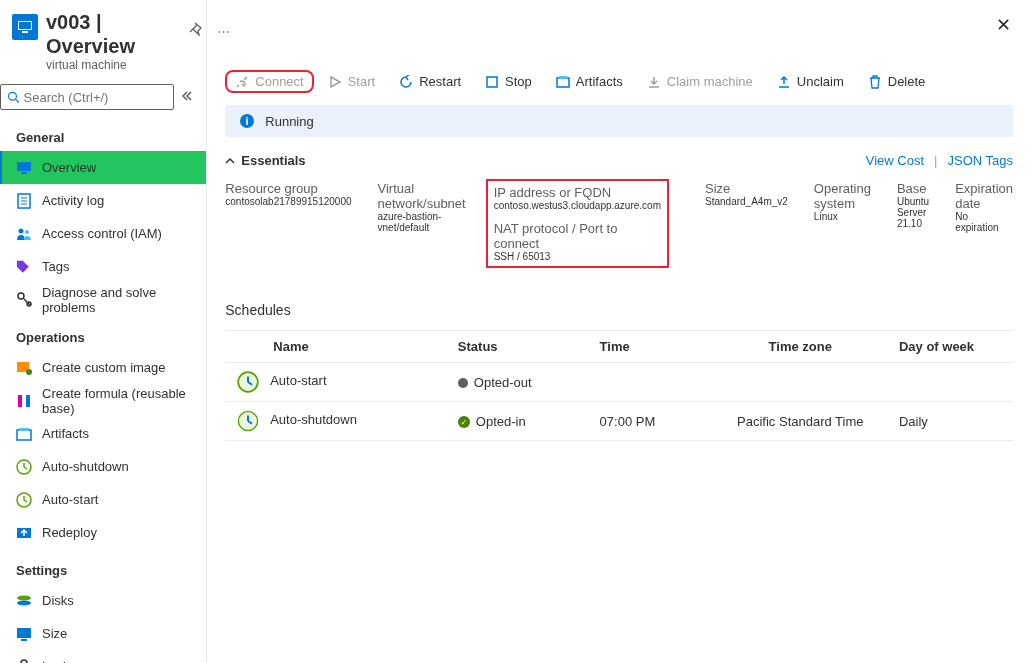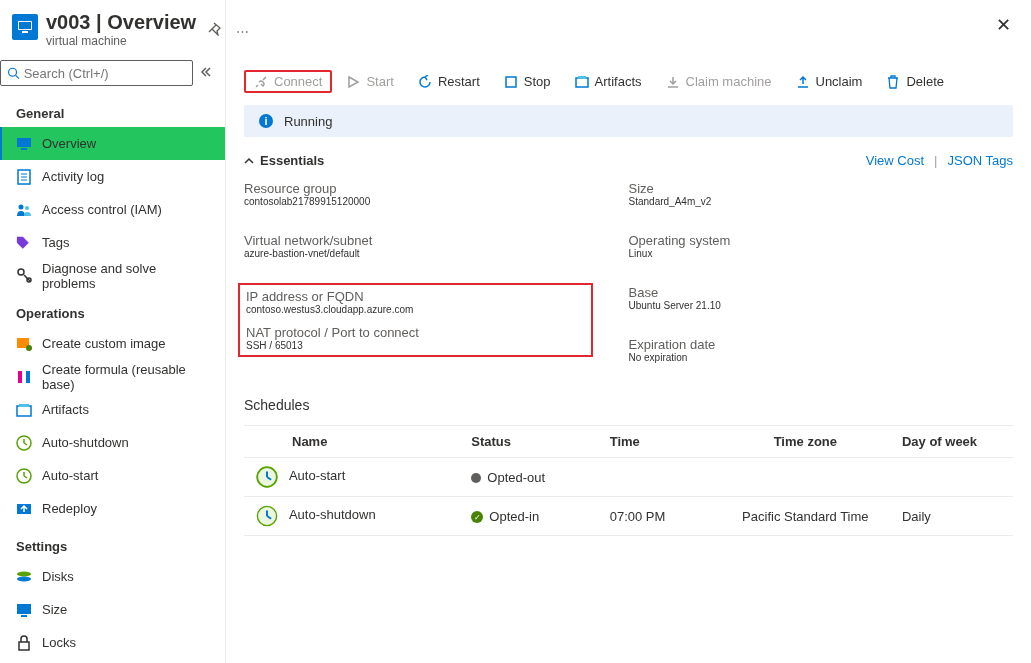--- a/index.html
+++ b/index.html
@@ -1,49 +1,49 @@
 <!DOCTYPE html>
 <html><head>
   <meta charset="utf-8">
   <style>
     * { margin: 0; padding: 0; box-sizing: border-box; font-family: "Segoe UI", -apple-system, BlinkMacSystemFont, sans-serif; }
     body { background: #fff; color: #323130; font-size: 13px; width: 1031px; height: 663px; overflow: hidden; }
     .container { display: flex; height: 100%; width: 100%; position: relative; }
-    .sidebar { width: 226px; border-right: 1px solid #edebe9; display: flex; flex-direction: column; padding-top: 10px; }
+    .sidebar { width: 264px; border-right: 1px solid #edebe9; display: flex; flex-direction: column; padding-top: 10px; }
     .header-row { display: flex; align-items: flex-start; padding: 0 12px 0 12px; }
     .vm-icon { width: 26px; height: 26px; background: #0078d4; display: flex; align-items: center; justify-content: center; margin-right: 8px; margin-top: 4px; border-radius: 2px; }
     .vm-icon svg { fill: #fff; }
     .title-block { flex: 1; }
     .title { font-size: 20px; font-weight: 600; color: #323130; line-height: 1.2; }
     .subtitle { font-size: 12px; color: #605e5c; }
     .pin-icon, .more-icon { color: #605e5c; padding: 6px; cursor: pointer; }
     .search-row { display: flex; align-items: center; padding: 12px 12px 8px 0; gap: 4px; }
     .search-box { flex: 1; border: 1px solid #605e5c; height: 26px; display: flex; align-items: center; padding: 0 6px; border-radius: 2px; }
     .search-box input { border: none; outline: none; font-size: 13px; width: 100%; color: #323130; }
     .search-box svg { margin-right: 4px; }
     .collapse-btn { color: #605e5c; padding: 2px; cursor: pointer; }
     .nav-section { padding-top: 6px; }
     .nav-heading { font-size: 13px; font-weight: 600; color: #323130; padding: 6px 16px; }
     .nav-item { display: flex; align-items: center; padding: 6px 16px; cursor: pointer; gap: 10px; height: 33px; }
     .nav-item.active { background: #22c55e; border-left: 2px solid #0078d4; padding-left: 14px; }
     .nav-icon { width: 16px; height: 16px; display: flex; align-items: center; justify-content: center; flex-shrink: 0; }
     .main { flex: 1; display: flex; flex-direction: column; padding: 14px 18px 0 18px; position: relative; }
     .close-btn { position: absolute; top: 14px; right: 20px; font-size: 18px; color: #323130; cursor: pointer; }
     .toolbar { display: flex; gap: 4px; margin-top: 56px; margin-bottom: 12px; flex-wrap: wrap; }
-    .toolbar-btn { display: flex; align-items: center; gap: 6px; padding: 4px 10px; cursor: pointer; font-size: 13px; color: #323130; border-radius: 2px; }
+    .toolbar-btn { display: flex; align-items: center; gap: 6px; padding: 4px 10px; cursor: pointer; font-size: 13px; color: #323130; border-radius: 8px; }
     .toolbar-btn.disabled { color: #a19f9d; }
     .toolbar-btn.highlighted { border: 2px solid #e3262f; padding: 2px 8px; }
     .status-bar { background: #eaf1fa; padding: 8px 14px; display: flex; align-items: center; gap: 10px; margin-bottom: 10px; border-radius: 2px; }
     .essentials-header { display: flex; align-items: center; padding: 6px 0; border-bottom: 1px solid transparent; }
     .essentials-header .left { display: flex; align-items: center; gap: 6px; font-weight: 600; }
     .essentials-header .right { margin-left: auto; display: flex; gap: 10px; font-size: 13px; }
     .link { color: #0078d4; cursor: pointer; }
     .link-sep { color: #a19f9d; }
     .essentials-body { display: flex; padding: 6px 0 8px 0; }
-    .essentials-col { flex: 1; display: flex; flex-direction: column; gap: 26px; }
+    .essentials-col { flex: 1; display: flex; flex-direction: row; gap: 26px; }
     .field-label { font-size: 13px; color: #605e5c; }
     .field-value { font-size: 10px; color: #323130; }
     .highlight-box { border: 2px solid #e3262f; padding: 4px 6px; margin-top: -2px; margin-left: -6px; margin-right: 36px; }
     .section-title { font-size: 14px; font-weight: 400; color: #323130; margin-top: 26px; margin-bottom: 12px; }
     table { width: 100%; border-collapse: collapse; }
     th { text-align: left; font-weight: 600; font-size: 13px; padding: 8px 12px; color: #323130; border-top: 1px solid #edebe9; border-bottom: 1px solid #edebe9; }
     td { padding: 8px 12px; font-size: 13px; border-bottom: 1px solid #edebe9; vertical-align: middle; }
     .row-icon { display: inline-flex; vertical-align: middle; margin-right: 8px; }
     .status-dot { display: inline-flex; width: 10px; height: 10px; border-radius: 50%; margin-right: 6px; vertical-align: middle; }
     .dot-gray { background: #605e5c; }

